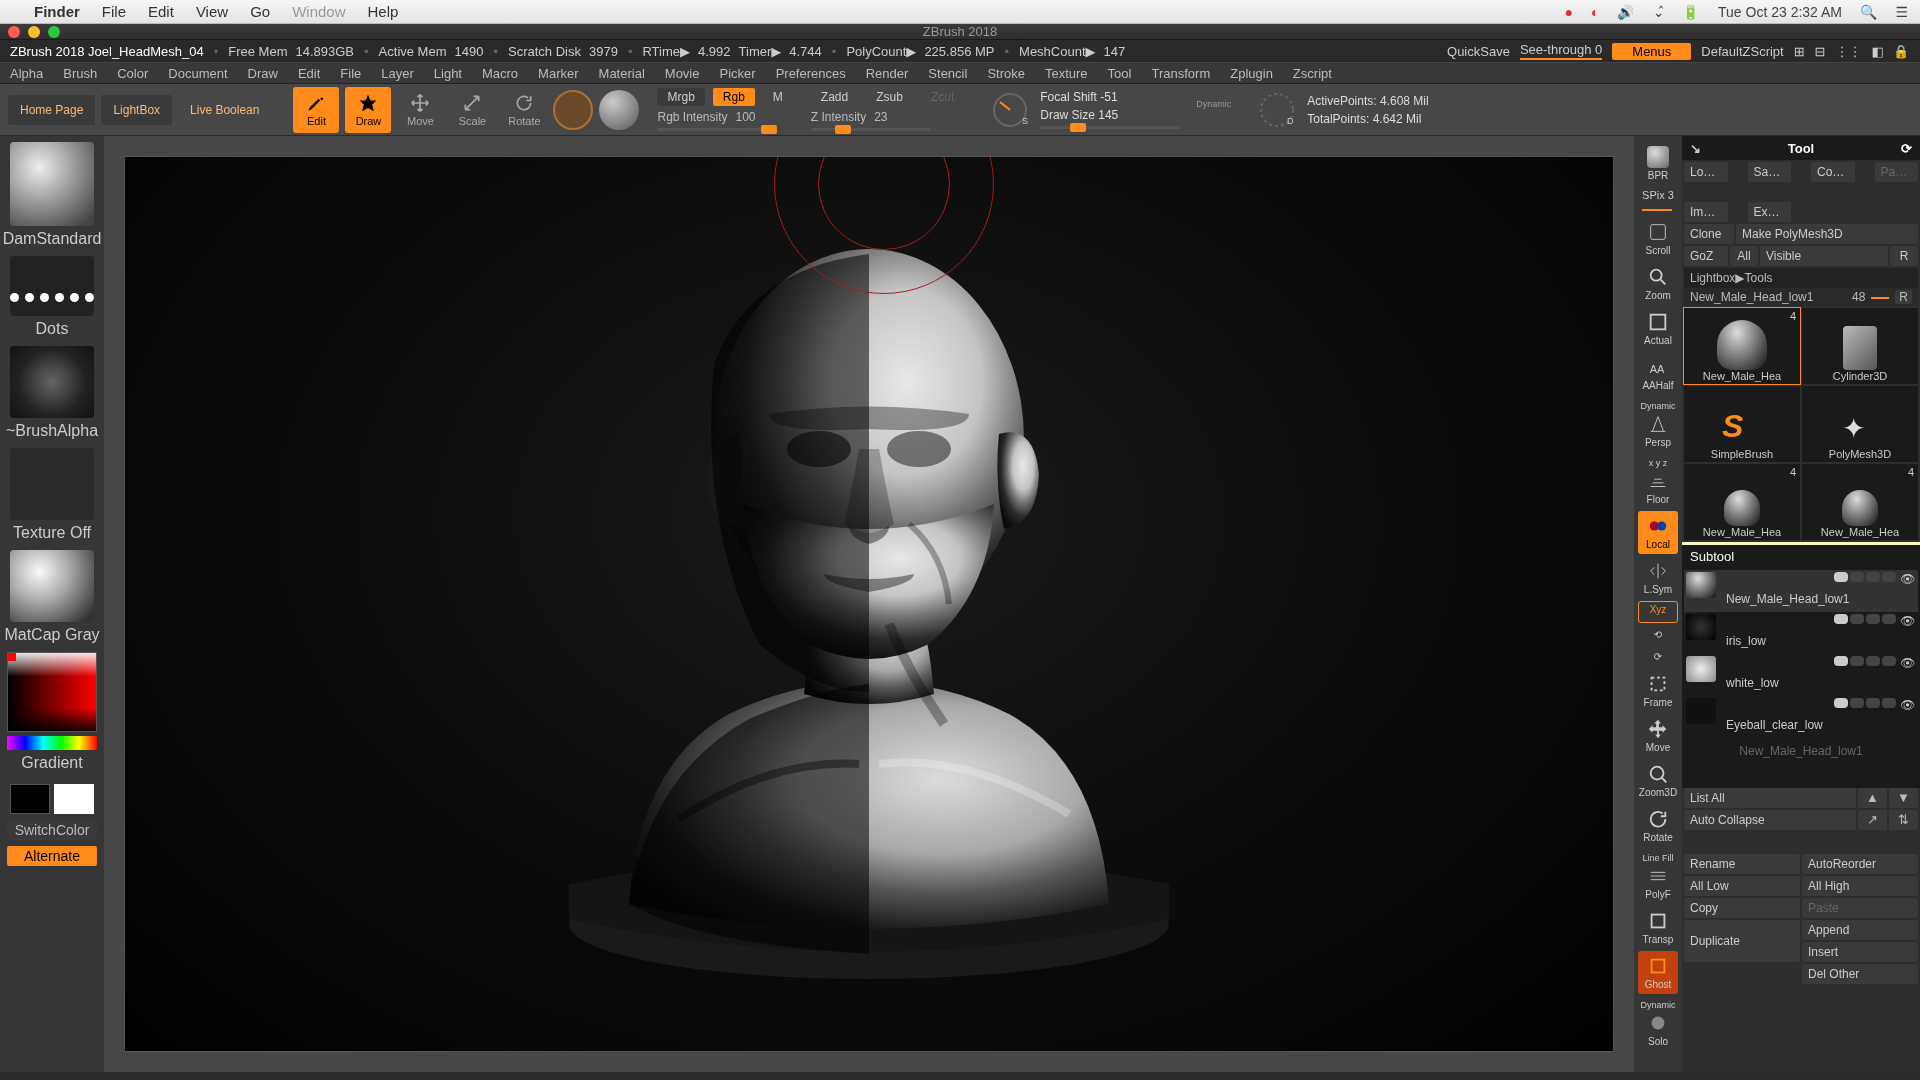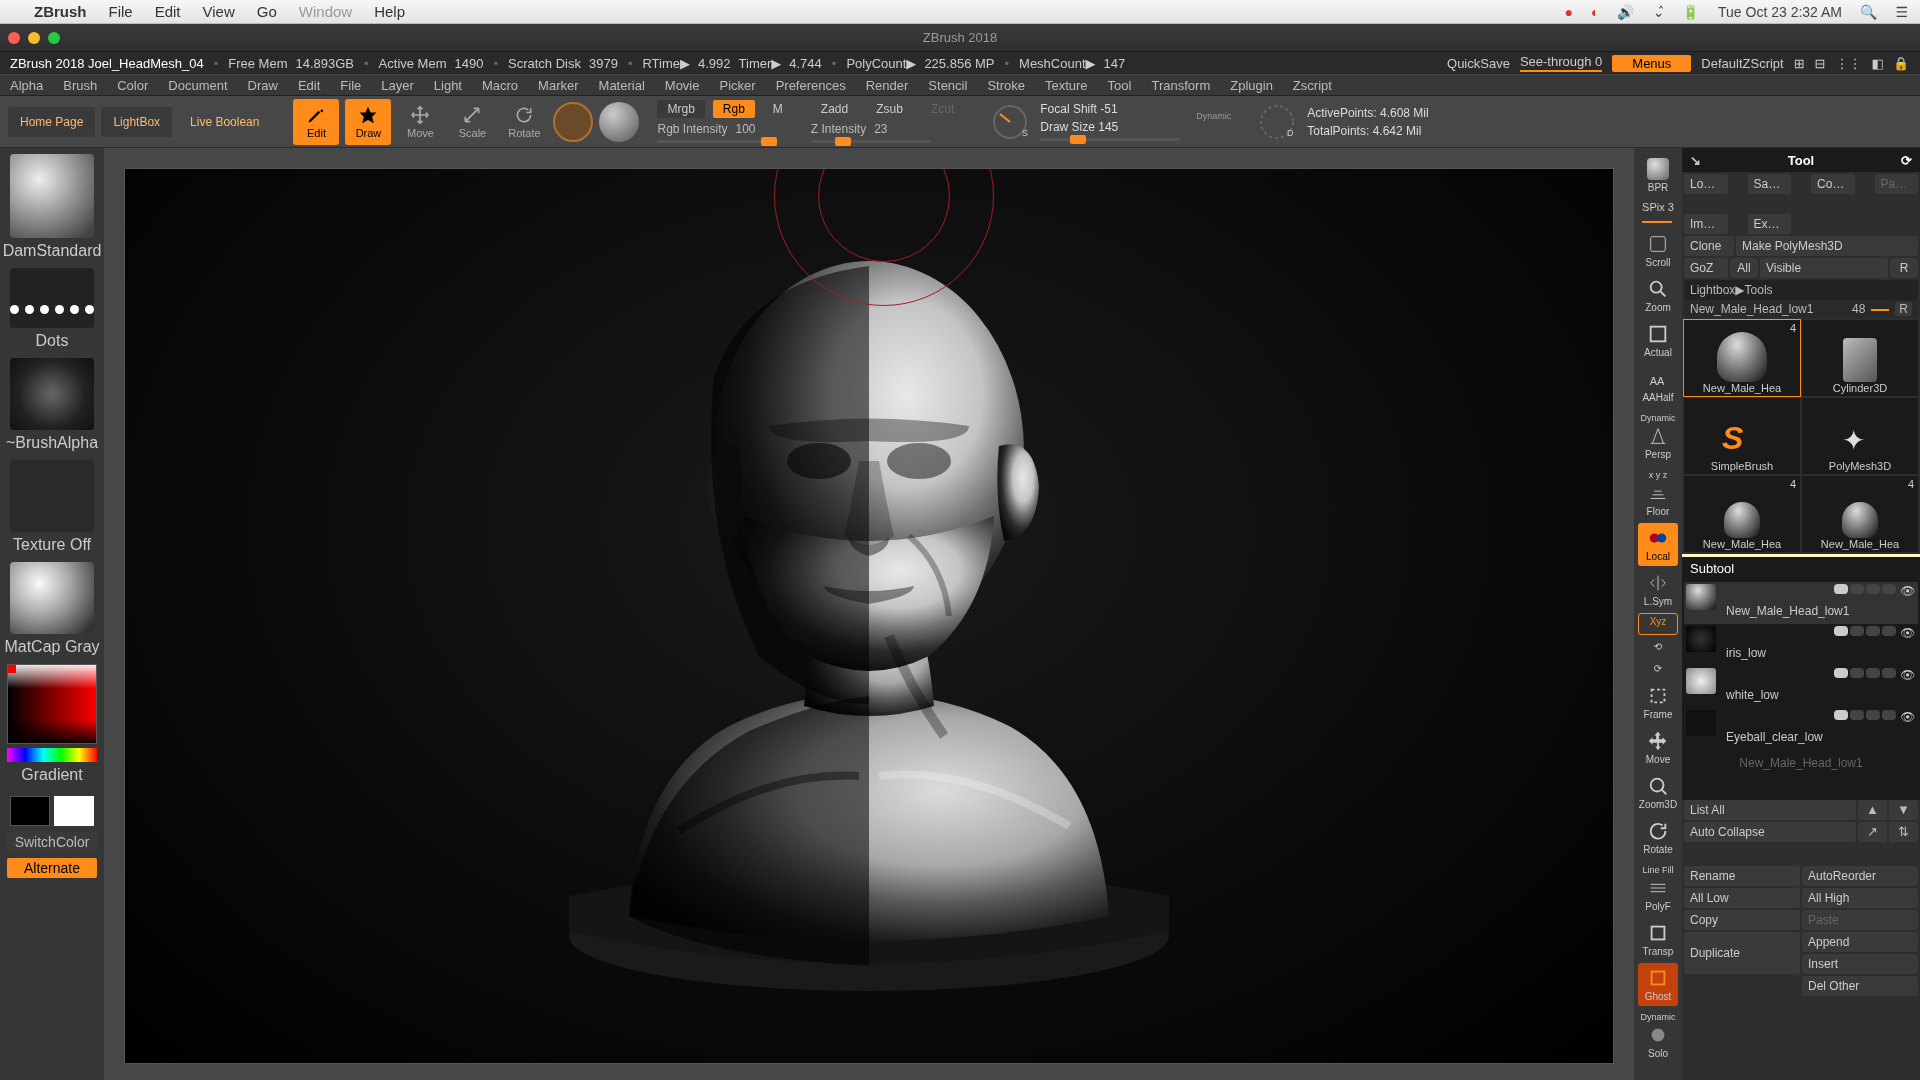--- a/index.html
+++ b/index.html
@@ -3,21 +3,21 @@
 <meta charset="utf-8">
 <style>
 *{margin:0;padding:0;box-sizing:border-box;font-family:Arial,Helvetica,sans-serif;-webkit-font-smoothing:antialiased}
 body{background:#2a2a2a;width:1920px;height:1080px;overflow:hidden;color:#bbb;font-size:13px;position:relative}
 
 .mac-menubar{height:24px;background:linear-gradient(#f6f6f6,#e4e4e4);display:flex;align-items:center;padding:0 12px;font-size:15px;color:#333;gap:22px;border-bottom:1px solid #bbb}
 .mac-menubar .apple{font-size:17px}
 .mac-menubar .app{font-weight:bold}
 .mac-right{margin-left:auto;display:flex;align-items:center;gap:18px;font-size:14px;color:#444}
 
-.app-titlebar{height:28px;background:linear-gradient(#3a3a3a,#2f2f2f);display:flex;align-items:center;padding:0 8px;color:#888;font-size:13px;border-bottom:1px solid #1a1a1a}
+.app-titlebar{height:16px;background:linear-gradient(#3a3a3a,#2f2f2f);display:flex;align-items:center;padding:0 8px;color:#888;font-size:13px;border-bottom:1px solid #1a1a1a}
 .traffic{display:flex;gap:8px}
 .traffic span{width:12px;height:12px;border-radius:50%}
 .tclose{background:#ff5f57}
 .tmin{background:#ffbd2e}
 .tmax{background:#28c940}
 .app-titlebar .title{position:absolute;left:50%;transform:translateX(-50%);color:#999}
 
 .statusbar{height:22px;background:#2a2a2a;display:flex;align-items:center;padding:0 10px;font-size:13px;color:#ccc;gap:8px}
 .statusbar .doc{color:#fff}
 .statusbar .sep{color:#666;margin:0 2px}
@@ -110,21 +110,21 @@
 .st-eye{width:16px;height:14px}
 .rp-bottom-btns{display:grid;grid-template-columns:1fr 1fr;gap:2px;padding:2px}
 .arrow-btns{display:flex;gap:2px}
 .arrow-btns .ab{flex:1;background:#3a3a3a;text-align:center;padding:2px 0;border-radius:2px}
 </style>
 </head>
 <body>
 
 <div class="mac-menubar">
   <span class="apple"></span>
-  <span class="app">ZBrush</span>
+  <span class="app">Finder</span>
   <span>File</span>
   <span>Edit</span>
   <span>View</span>
   <span>Go</span>
   <span style="color:#999">Window</span>
   <span>Help</span>
   <div class="mac-right">
     <span style="color:#d33">●</span>
     <span style="color:#d33">◐</span>
     <span>🔊</span>

